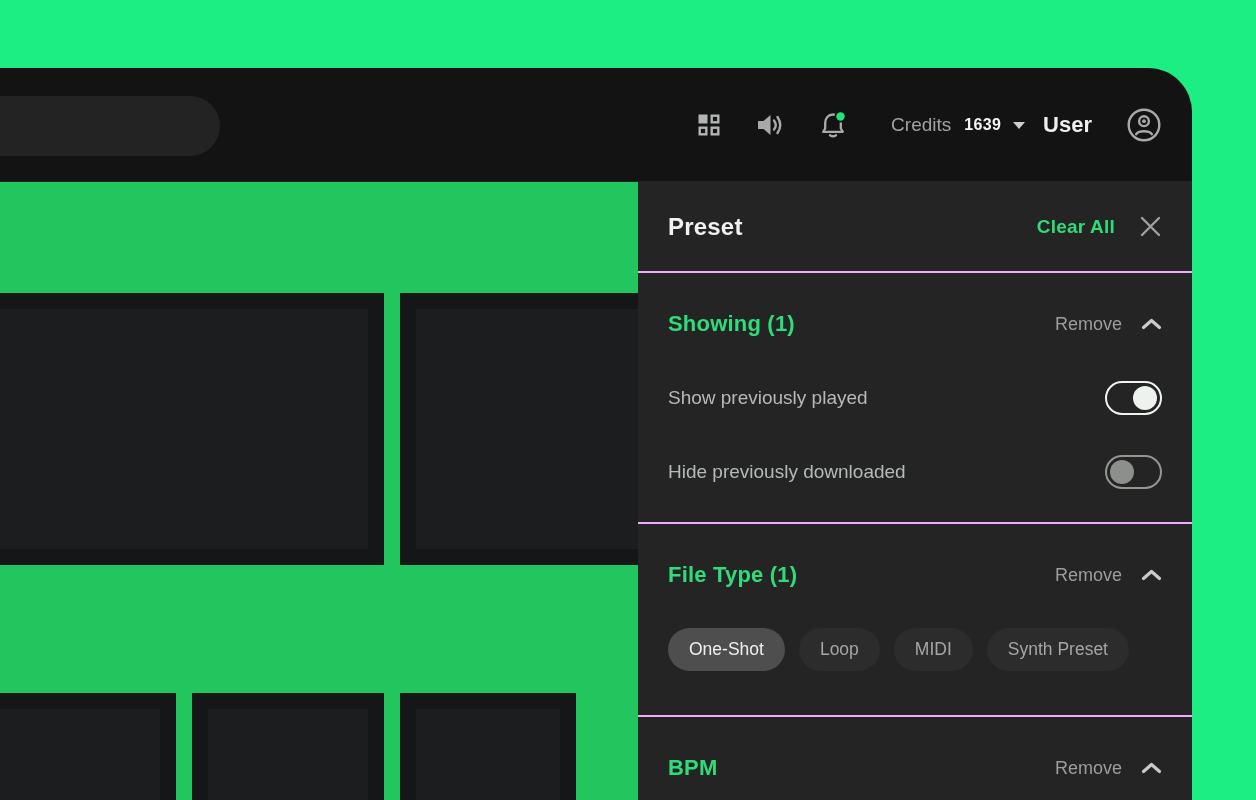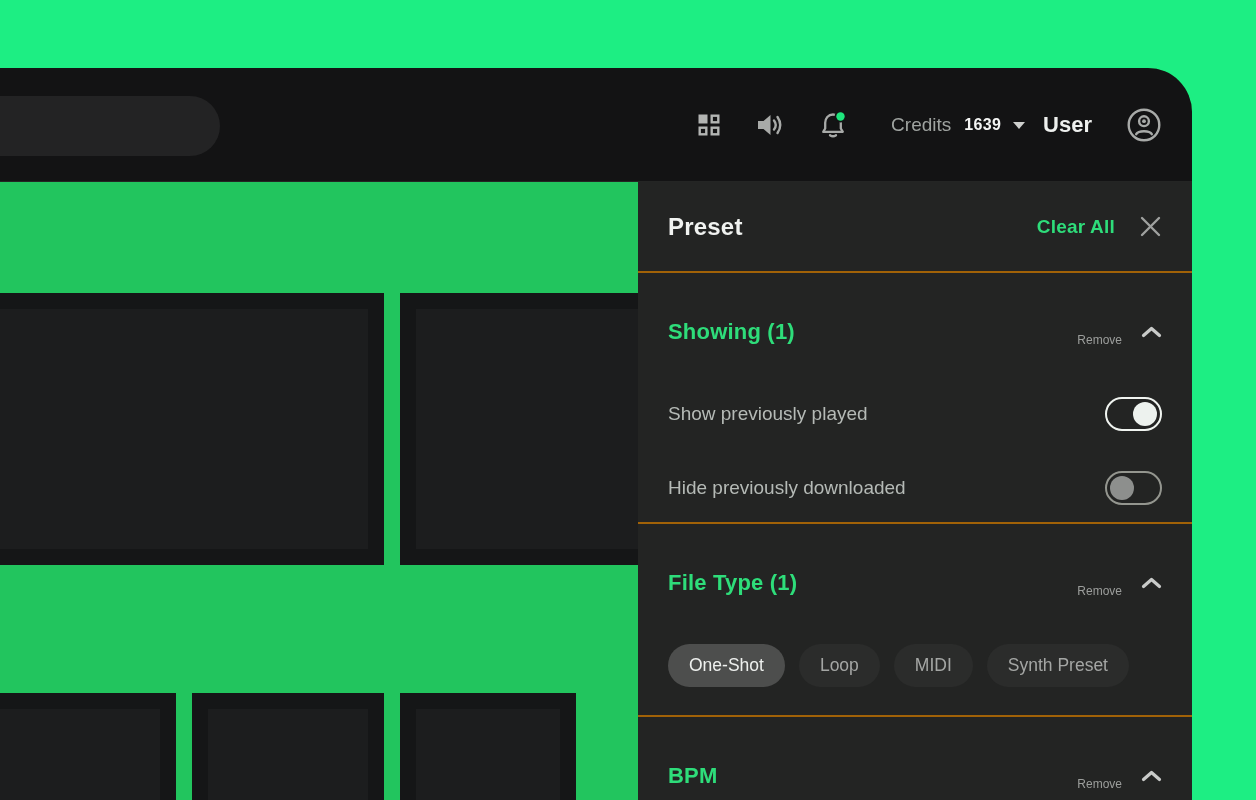--- a/index.html
+++ b/index.html
@@ -60,28 +60,28 @@
   }
   .panel-header {
     height:89px; flex:none; padding:0 30px;
     display:flex; align-items:center; justify-content:space-between;
   }
   .panel-title { color:#f0f2f0; font-size:24px; font-weight:700; letter-spacing:.2px; }
   .header-actions { display:flex; align-items:center; gap:24px; }
   .clear-all { color:#2edd7a; font-size:19px; font-weight:700; cursor:pointer; letter-spacing:.2px; }
   .close-x { display:flex; cursor:pointer; }
 
-  .f-section { border-top:2px solid #a16207; padding:36px 30px 12px; flex:none; }
+  .f-section { border-top:2px solid #f0abfc; padding:36px 30px 12px; flex:none; }
   .sec-showing { height:251px; }
   .sec-filetype { height:193px; }
   .sec-bpm { flex:1; }
   .sec-head { display:flex; align-items:center; justify-content:space-between; line-height:30px; }
   .sec-title { color:#2edd7a; font-size:22px; font-weight:700; letter-spacing:.2px; }
   .sec-actions { display:flex; align-items:center; gap:19px; }
-  .remove-btn { color:#9c9e9c; font-size:12px; cursor:pointer;margin-top:16px; }
+  .remove-btn { color:#9c9e9c; font-size:18px; cursor:pointer; }
   .collapse { display:flex; cursor:pointer; }
 
   .toggle-row {
     display:flex; align-items:center; justify-content:space-between;
     height:34px;
     gap:24px;
   }
   .toggle-row.first { margin-top:42px; }
   .toggle-row + .toggle-row { margin-top:40px; }
   .toggle-label { color:#b5bab6; font-size:19px; }

